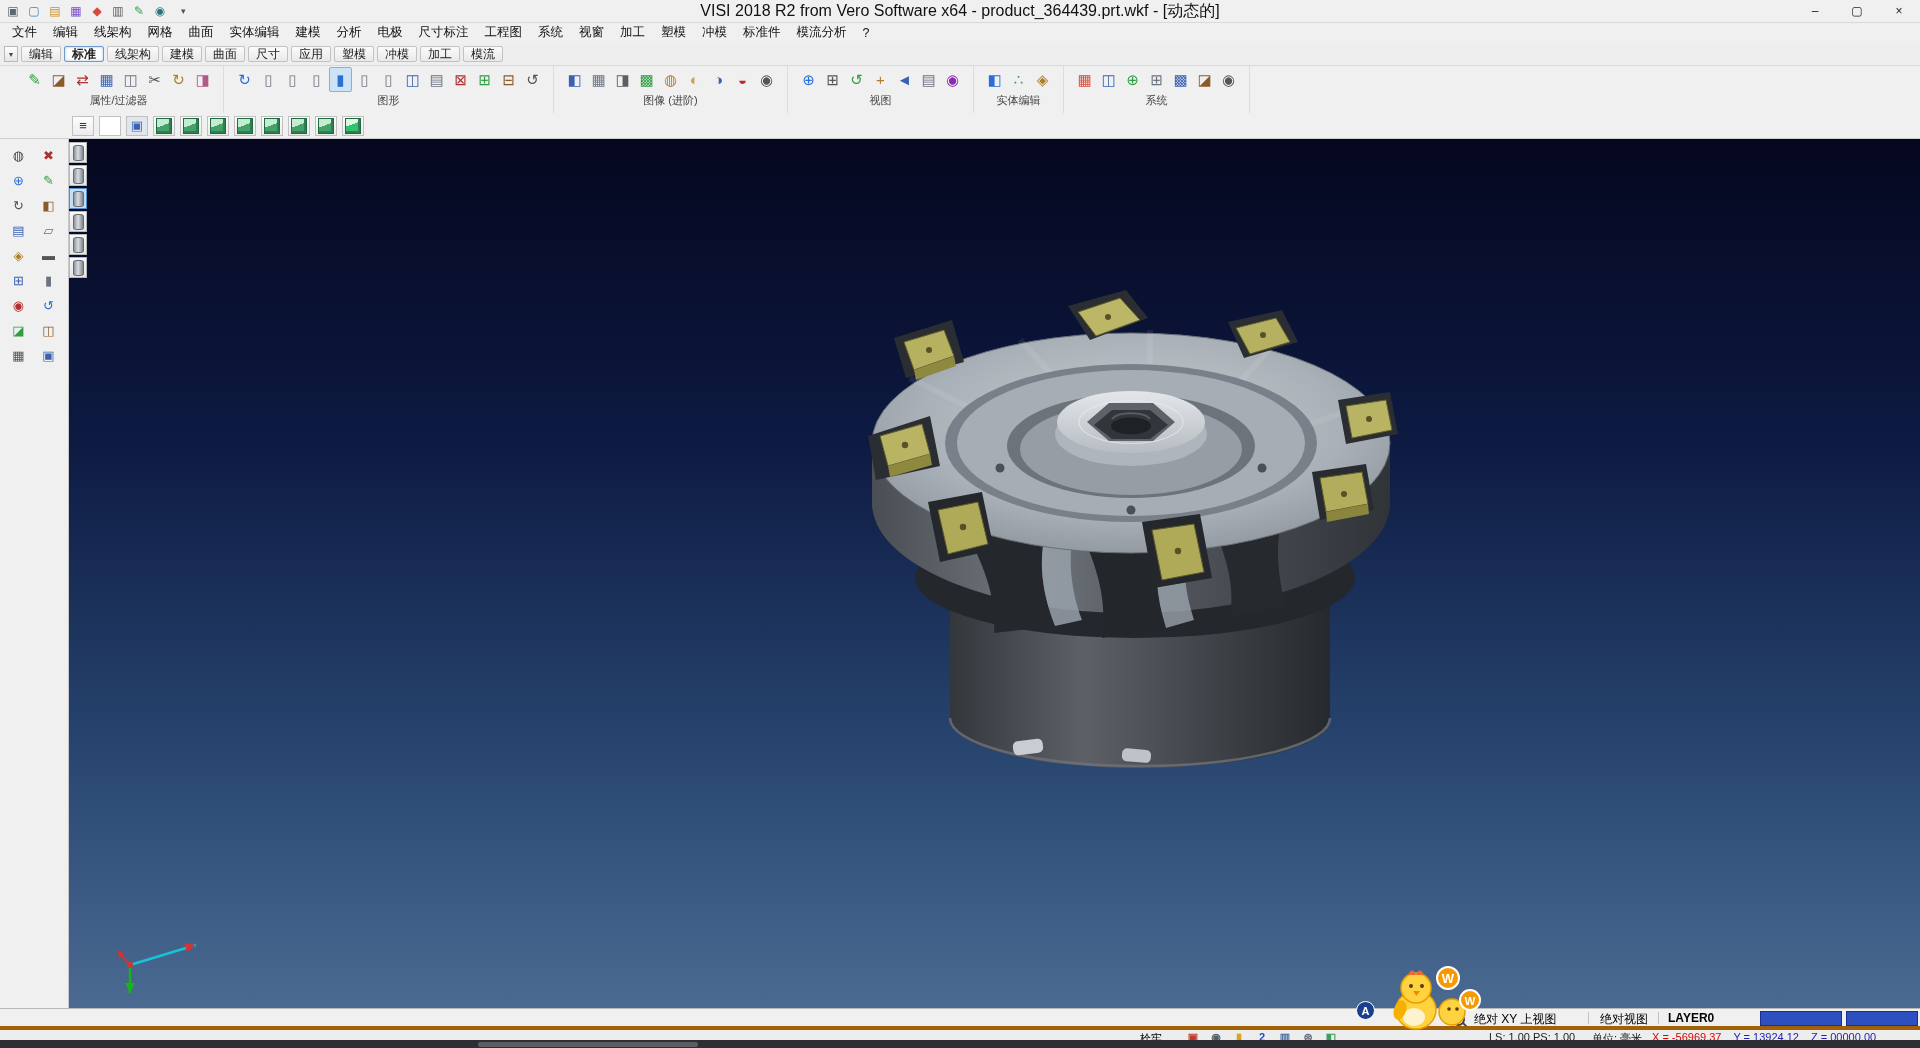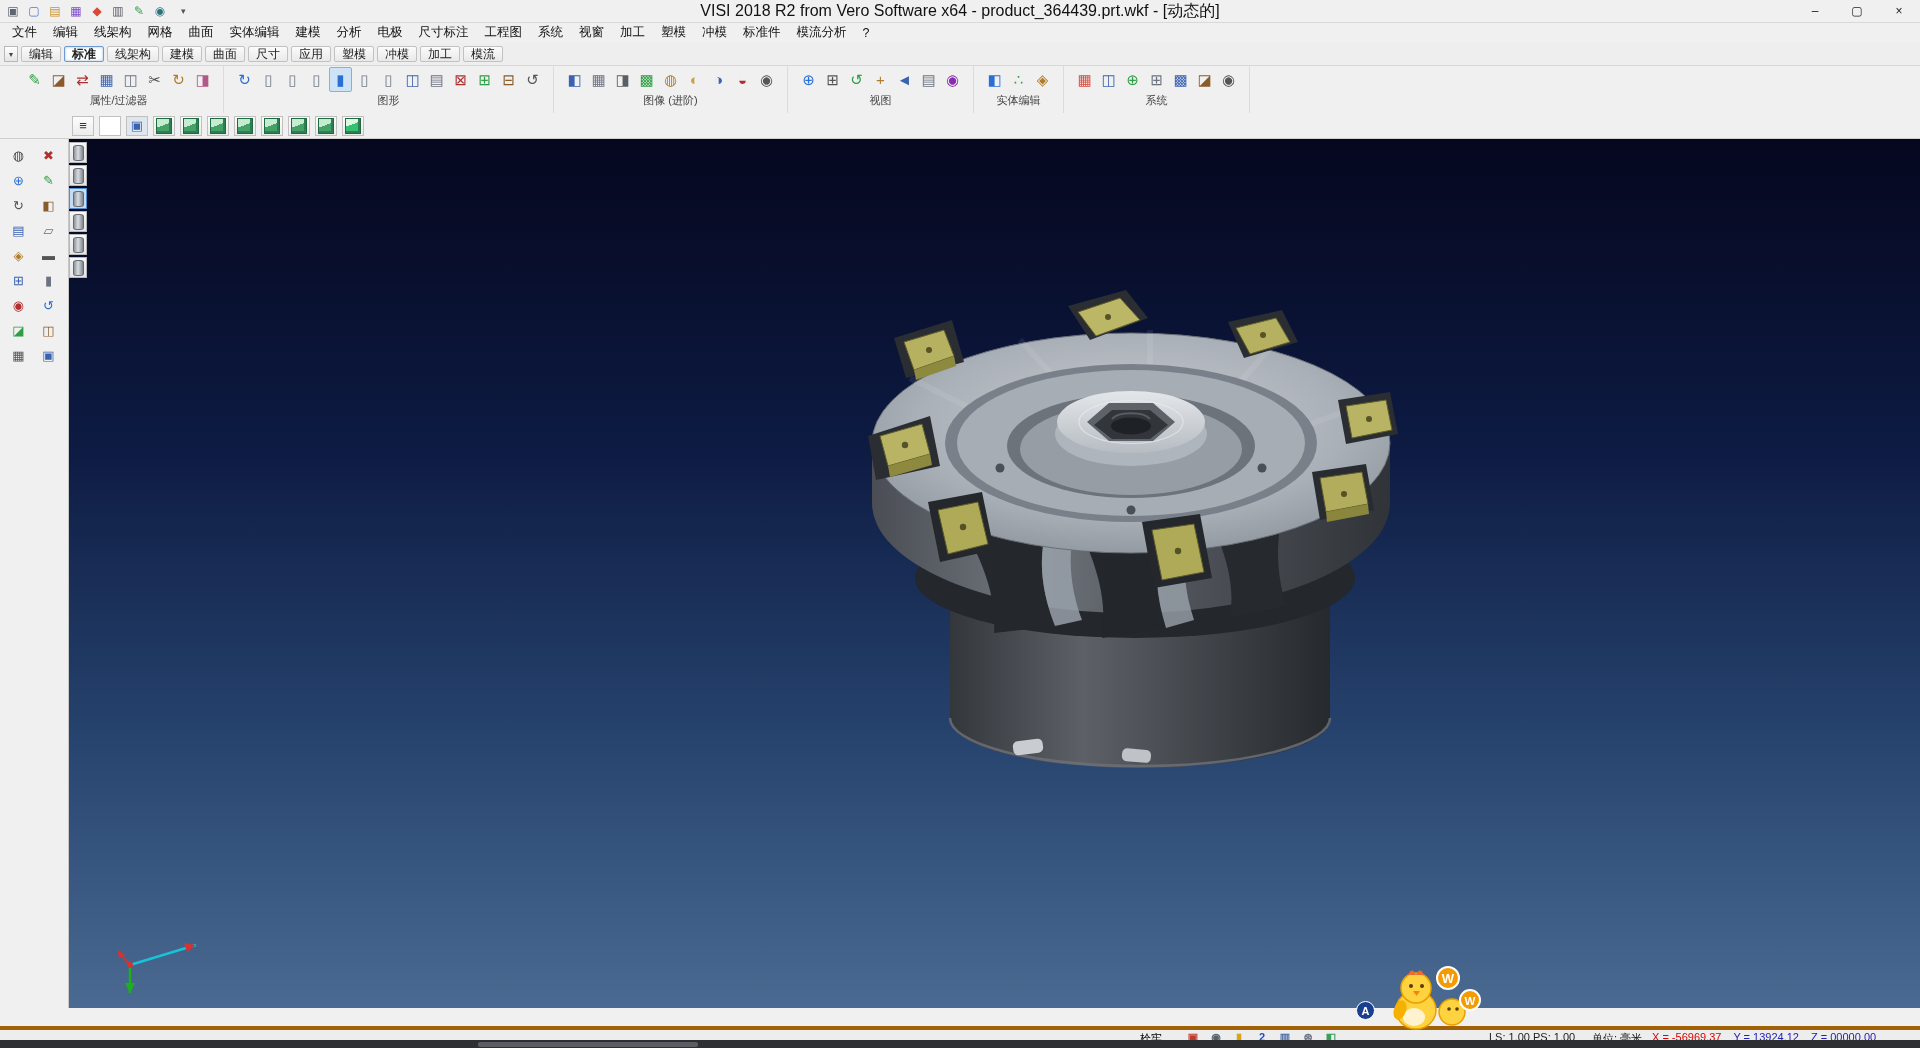--- a/index.html
+++ b/index.html
@@ -445,20 +445,30 @@
       <line x1="22" y1="50" x2="88" y2="30" stroke="#17c3d4" stroke-width="2.5"></line>
       <polygon points="88,30 76,28 79,37" fill="#d03434"></polygon>
       <line x1="22" y1="50" x2="22" y2="78" stroke="#19b219" stroke-width="2.5"></line>
       <polygon points="22,78 17,68 27,68" fill="#19b219"></polygon>
       <line x1="22" y1="50" x2="10" y2="36" stroke="#d03434" stroke-width="2"></line>
       <polygon points="10,36 11,44 17,39" fill="#d03434"></polygon>
       <circle cx="22" cy="50" r="3" fill="#d03434"></circle>
     </svg>
   </div>
 
+  <div id="statusupper">
+    <span class="mag" style="left:1452px"></span>
+    <button class="su-cell" style="left:1474px">绝对 XY 上视图</button>
+    <span class="su-sep" style="left:1588px"></span>
+    <button class="su-cell" style="left:1600px">绝对视图</button>
+    <span class="su-sep" style="left:1658px"></span>
+    <button class="su-cell" style="left:1668px;font-weight:bold">LAYER0</button>
+    <span class="bluebar" style="left: 1760px; width: 80px; background: rgb(45, 79, 192);"></span>
+    <span class="bluebar" style="left: 1846px; width: 70px; background: rgb(45, 79, 192);"></span>
+  </div>
 
   <div id="statuslower">
     <button class="sl-cell" style="left:1140px">栓牢</button>
     <div class="slicons">
       <button class="slicon" style="color: rgb(192, 57, 43);">▣</button>
       <button class="slicon" style="color: rgb(86, 96, 105);">◉</button>
       <button class="slicon" style="color: rgb(217, 164, 24);">▮</button>
       <button class="slicon" style="color: rgb(32, 80, 192);">2</button>
       <button class="slicon" style="color: rgb(74, 111, 165);">▥</button>
       <button class="slicon" style="color: rgb(107, 114, 128);">⊛</button>

